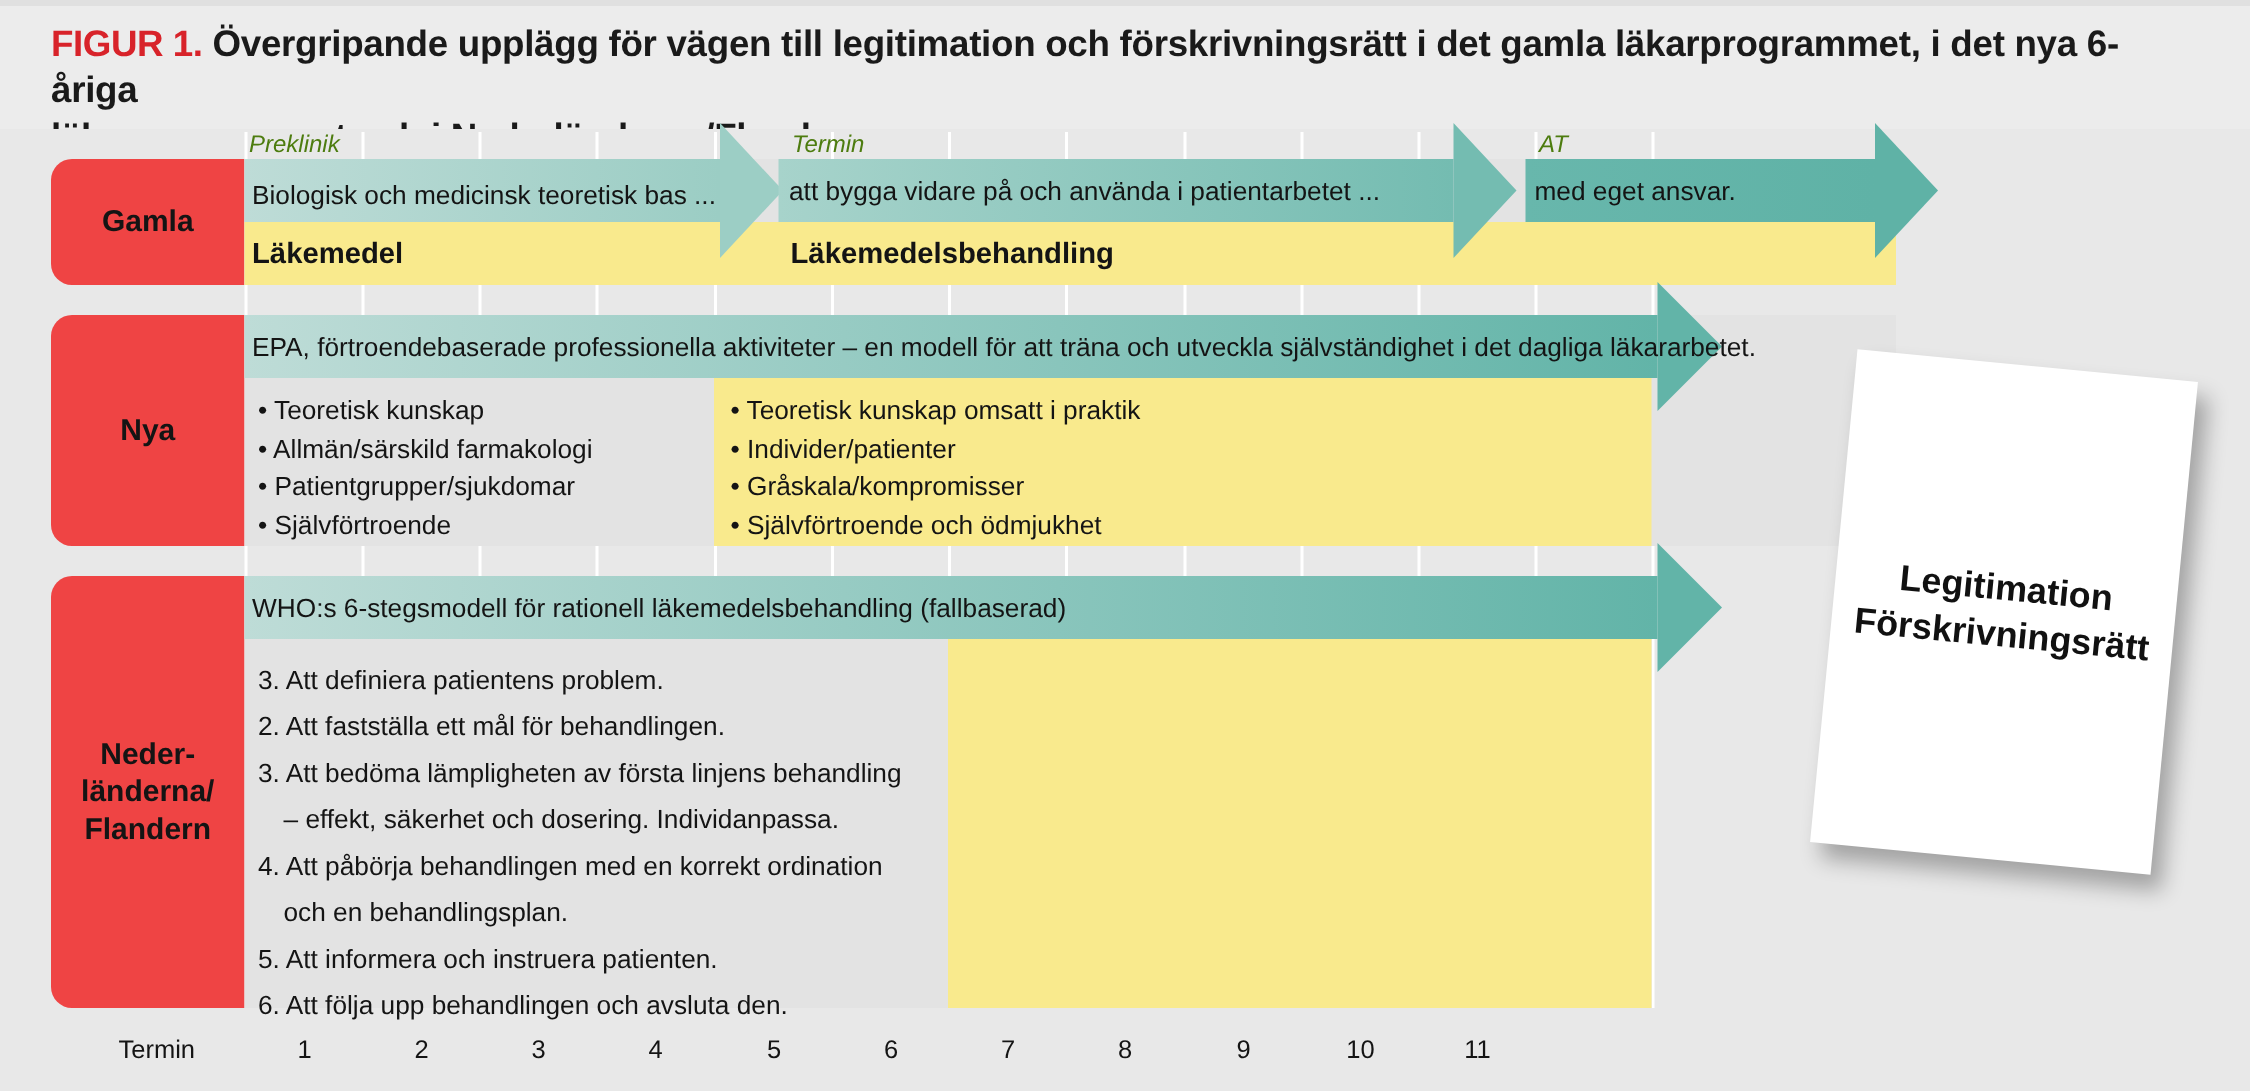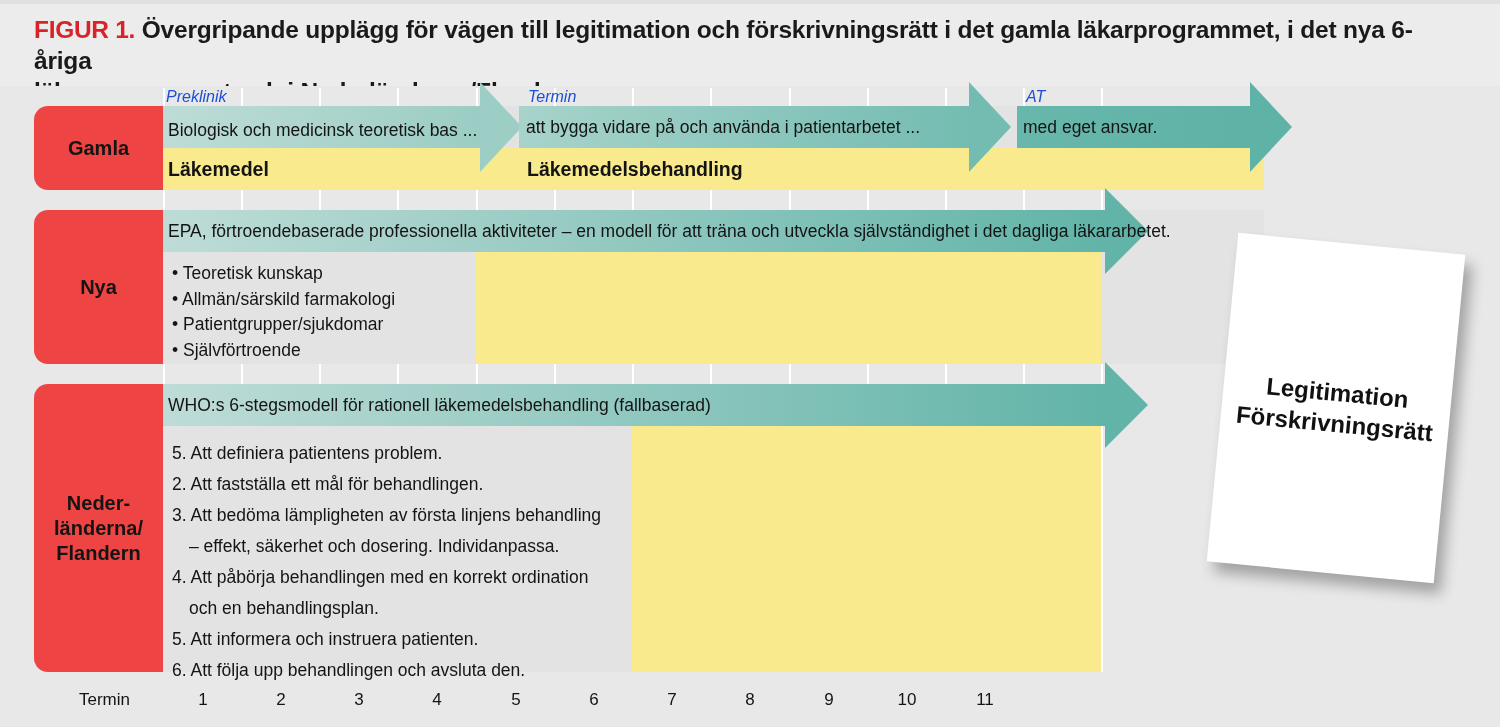--- a/index.html
+++ b/index.html
@@ -46,21 +46,21 @@
   .panel{position:absolute;background:#e3e3e3;}
   .yellow{position:absolute;background:#f9ea8d;}
   
   .arrow-body{position:absolute;}
   .arrow-head{position:absolute;width:0;height:0;}
   .arrow-text{
     position:absolute;display:flex;align-items:center;
     font-size:17.5px;color:#141414;white-space:nowrap;
   }
   .phase-label{
-    position:absolute;font-style:italic;font-size:16px;color:#1d4ed8;
+    position:absolute;font-style:italic;font-size:16px;color:#4d7c0f;
   }
   .bigtext{
     position:absolute;font-weight:bold;font-size:19.5px;color:#141414;
     display:flex;align-items:center;
   }
   .bullets{
     position:absolute;font-size:17.5px;line-height:25.5px;color:#141414;
   }
   .bullets div{white-space:nowrap;}
   .steps{
@@ -159,37 +159,43 @@
   <div class="arrow-head" style="left:1105px;top:102px;border-top:43px solid transparent;border-bottom:43px solid transparent;border-left:43px solid #62b4a8;"></div>
   <div class="arrow-text" style="left:168px;top:124px;height:42px;">EPA, förtroendebaserade professionella aktiviteter – en modell för att träna och utveckla självständighet i det dagliga läkararbetet.</div>
 
   <div class="bullets" style="left:172px;top:175px;">
     <div>• Teoretisk kunskap</div>
     <div>• Allmän/särskild farmakologi</div>
     <div>• Patientgrupper/sjukdomar</div>
     <div>• Självförtroende</div>
   </div>
 
+  <div class="bullets" style="left:487px;top:175px;">
+    <div>• Teoretisk kunskap omsatt i praktik</div>
+    <div>• Individer/patienter</div>
+    <div>• Gråskala/kompromisser</div>
+    <div>• Självförtroende och ödmjukhet</div>
+  </div>
 
   <div class="rowlabel" style="left:34px;top:298px;width:129px;height:288px;flex-direction:column;">
     <span>Neder-</span>
     <span>länderna/</span>
     <span>Flandern</span>
   </div>
 
   <div class="panel" style="left:163px;top:298px;width:938px;height:288px;"></div>
 
   <div class="yellow" style="left:632px;top:340px;width:469px;height:246px;"></div>
 
   <div class="arrow-body" style="left:163px;top:298px;width:942px;height:42px;background:linear-gradient(90deg,#bedcd7 0%,#62b4a8 100%);"></div>
   <div class="arrow-head" style="left:1105px;top:276px;border-top:43px solid transparent;border-bottom:43px solid transparent;border-left:43px solid #62b4a8;"></div>
   <div class="arrow-text" style="left:168px;top:298px;height:42px;">WHO:s 6-stegsmodell för rationell läkemedelsbehandling (fallbaserad)</div>
 
   <div class="steps" style="left:172px;top:352px;">
-    <div>5. Att definiera patientens problem.</div>
+    <div>3. Att definiera patientens problem.</div>
     <div>2. Att fastställa ett mål för behandlingen.</div>
     <div>3. Att bedöma lämpligheten av första linjens behandling</div>
     <div class="cont">– effekt, säkerhet och dosering. Individanpassa.</div>
     <div>4. Att påbörja behandlingen med en korrekt ordination</div>
     <div class="cont">och en behandlingsplan.</div>
     <div>5. Att informera och instruera patienten.</div>
     <div>6. Att följa upp behandlingen och avsluta den.</div>
   </div>
 
   <div id="axis" style="position:absolute;left:0;top:586px;">

